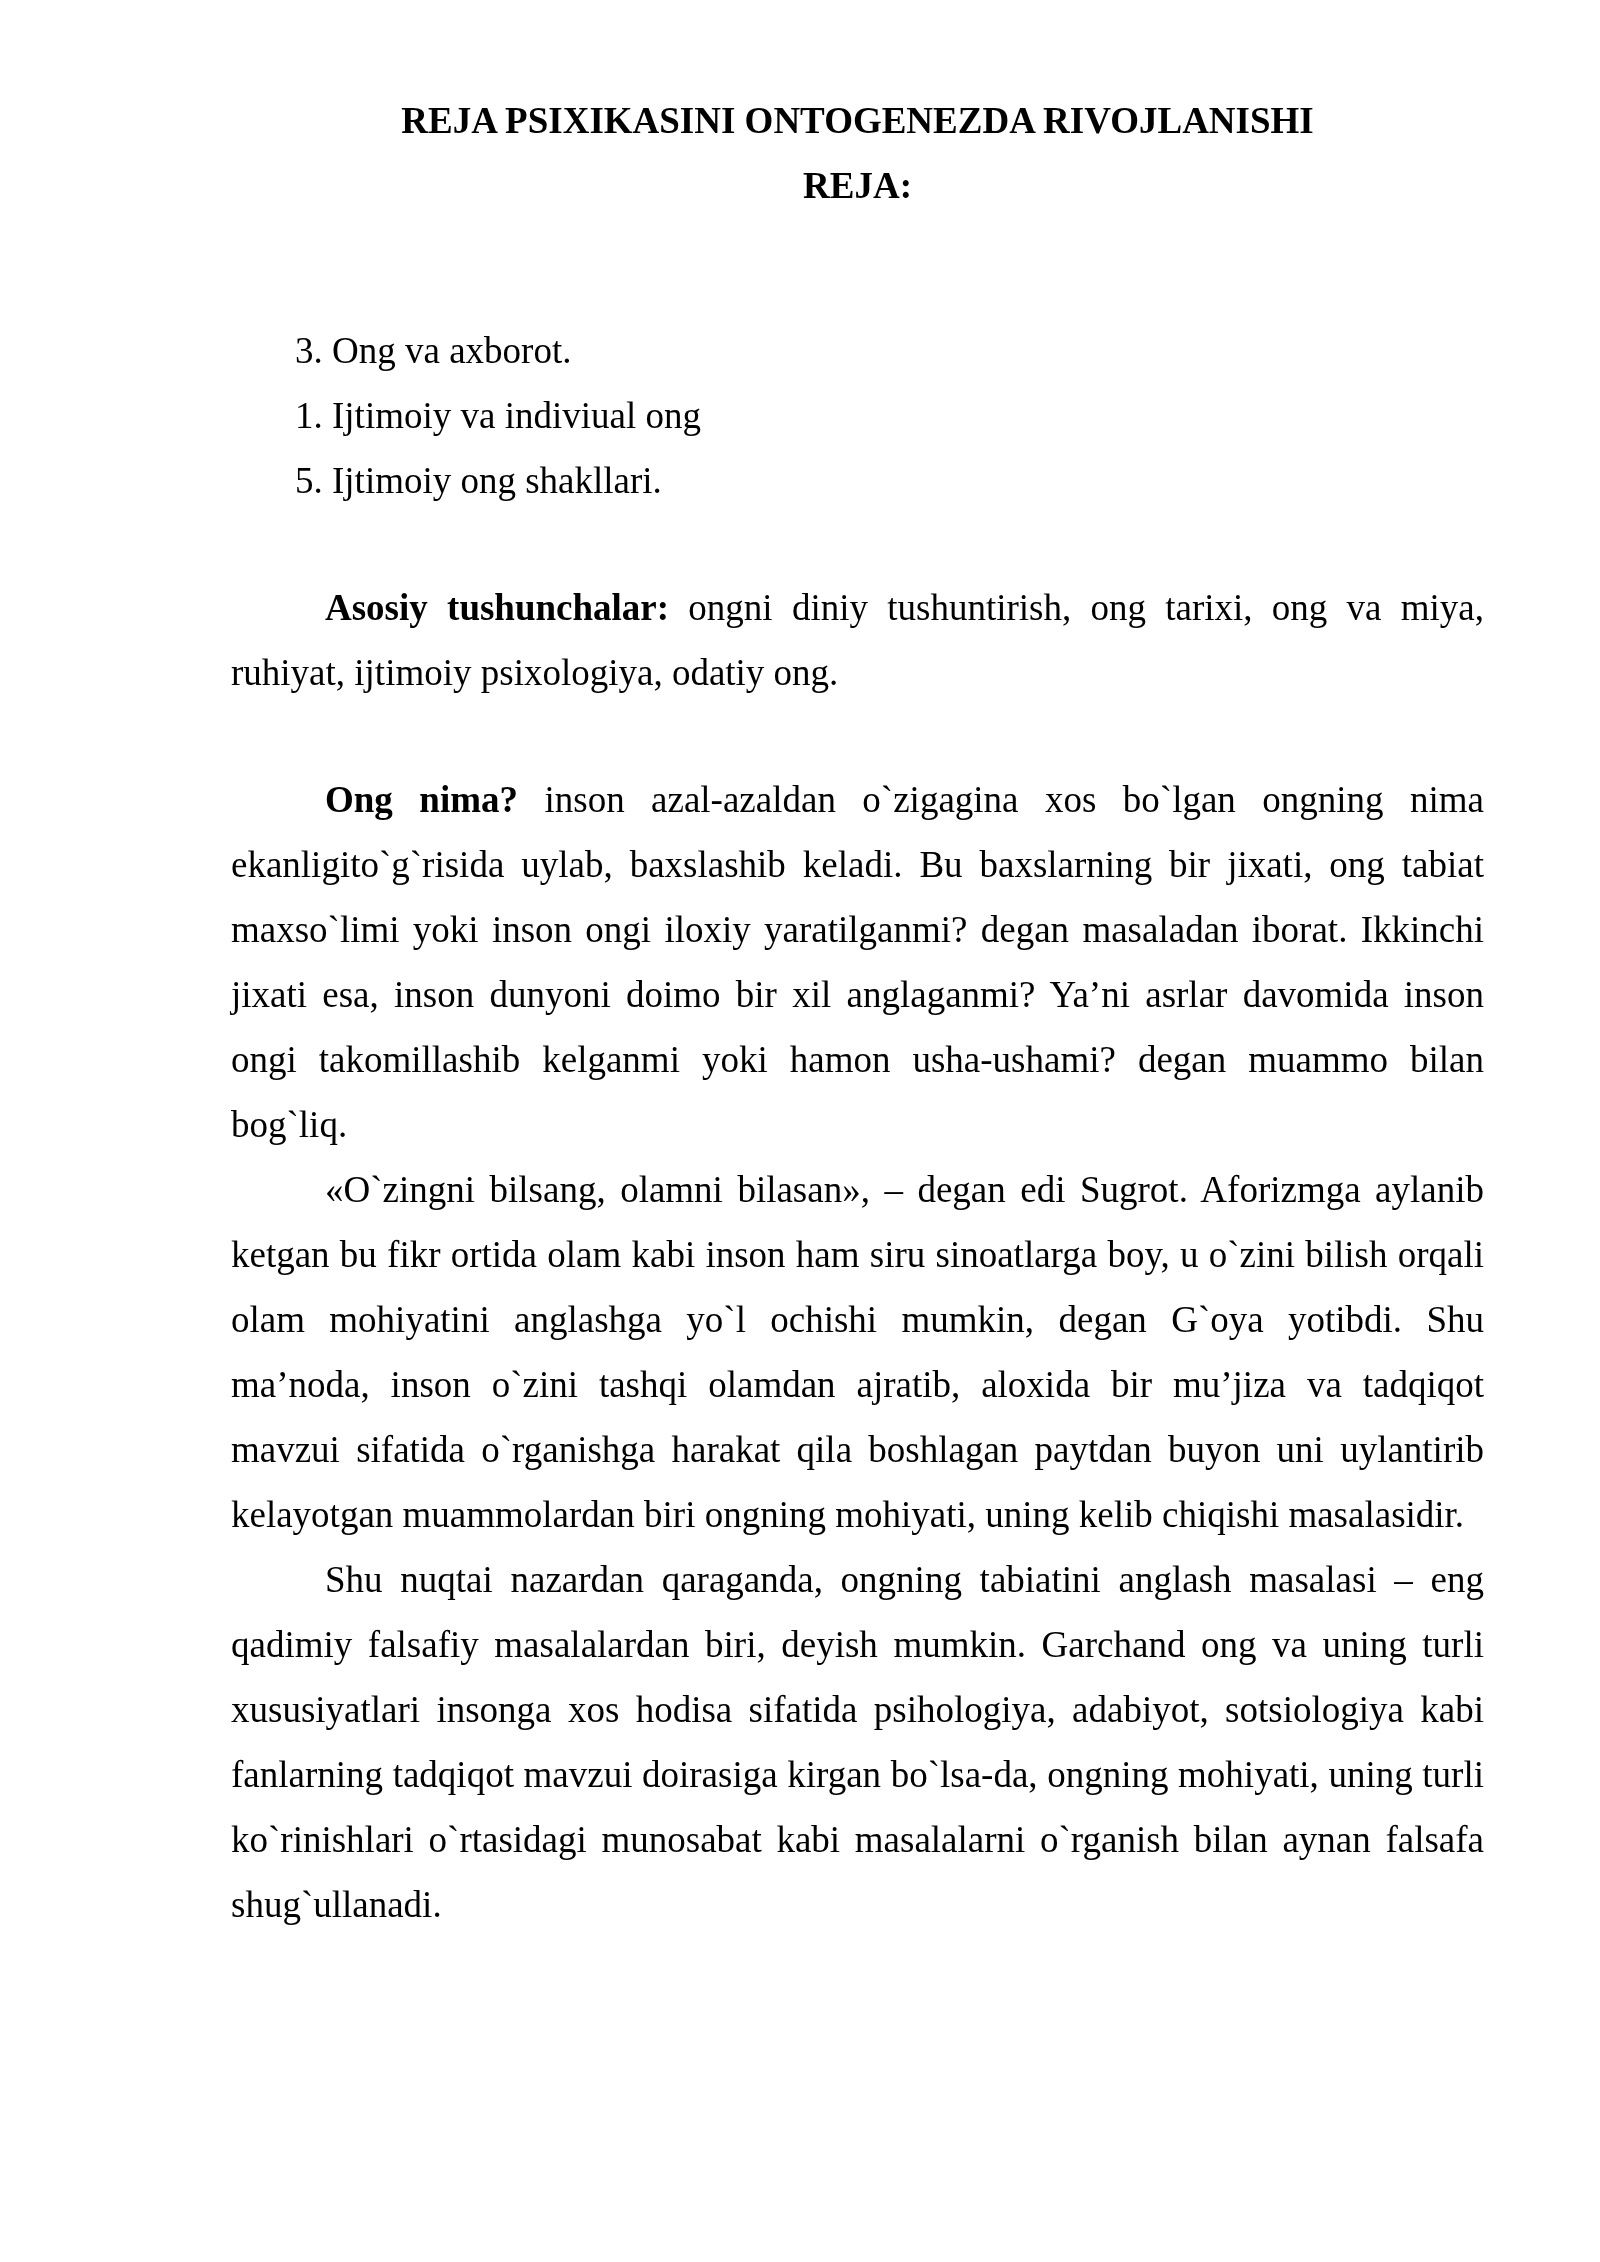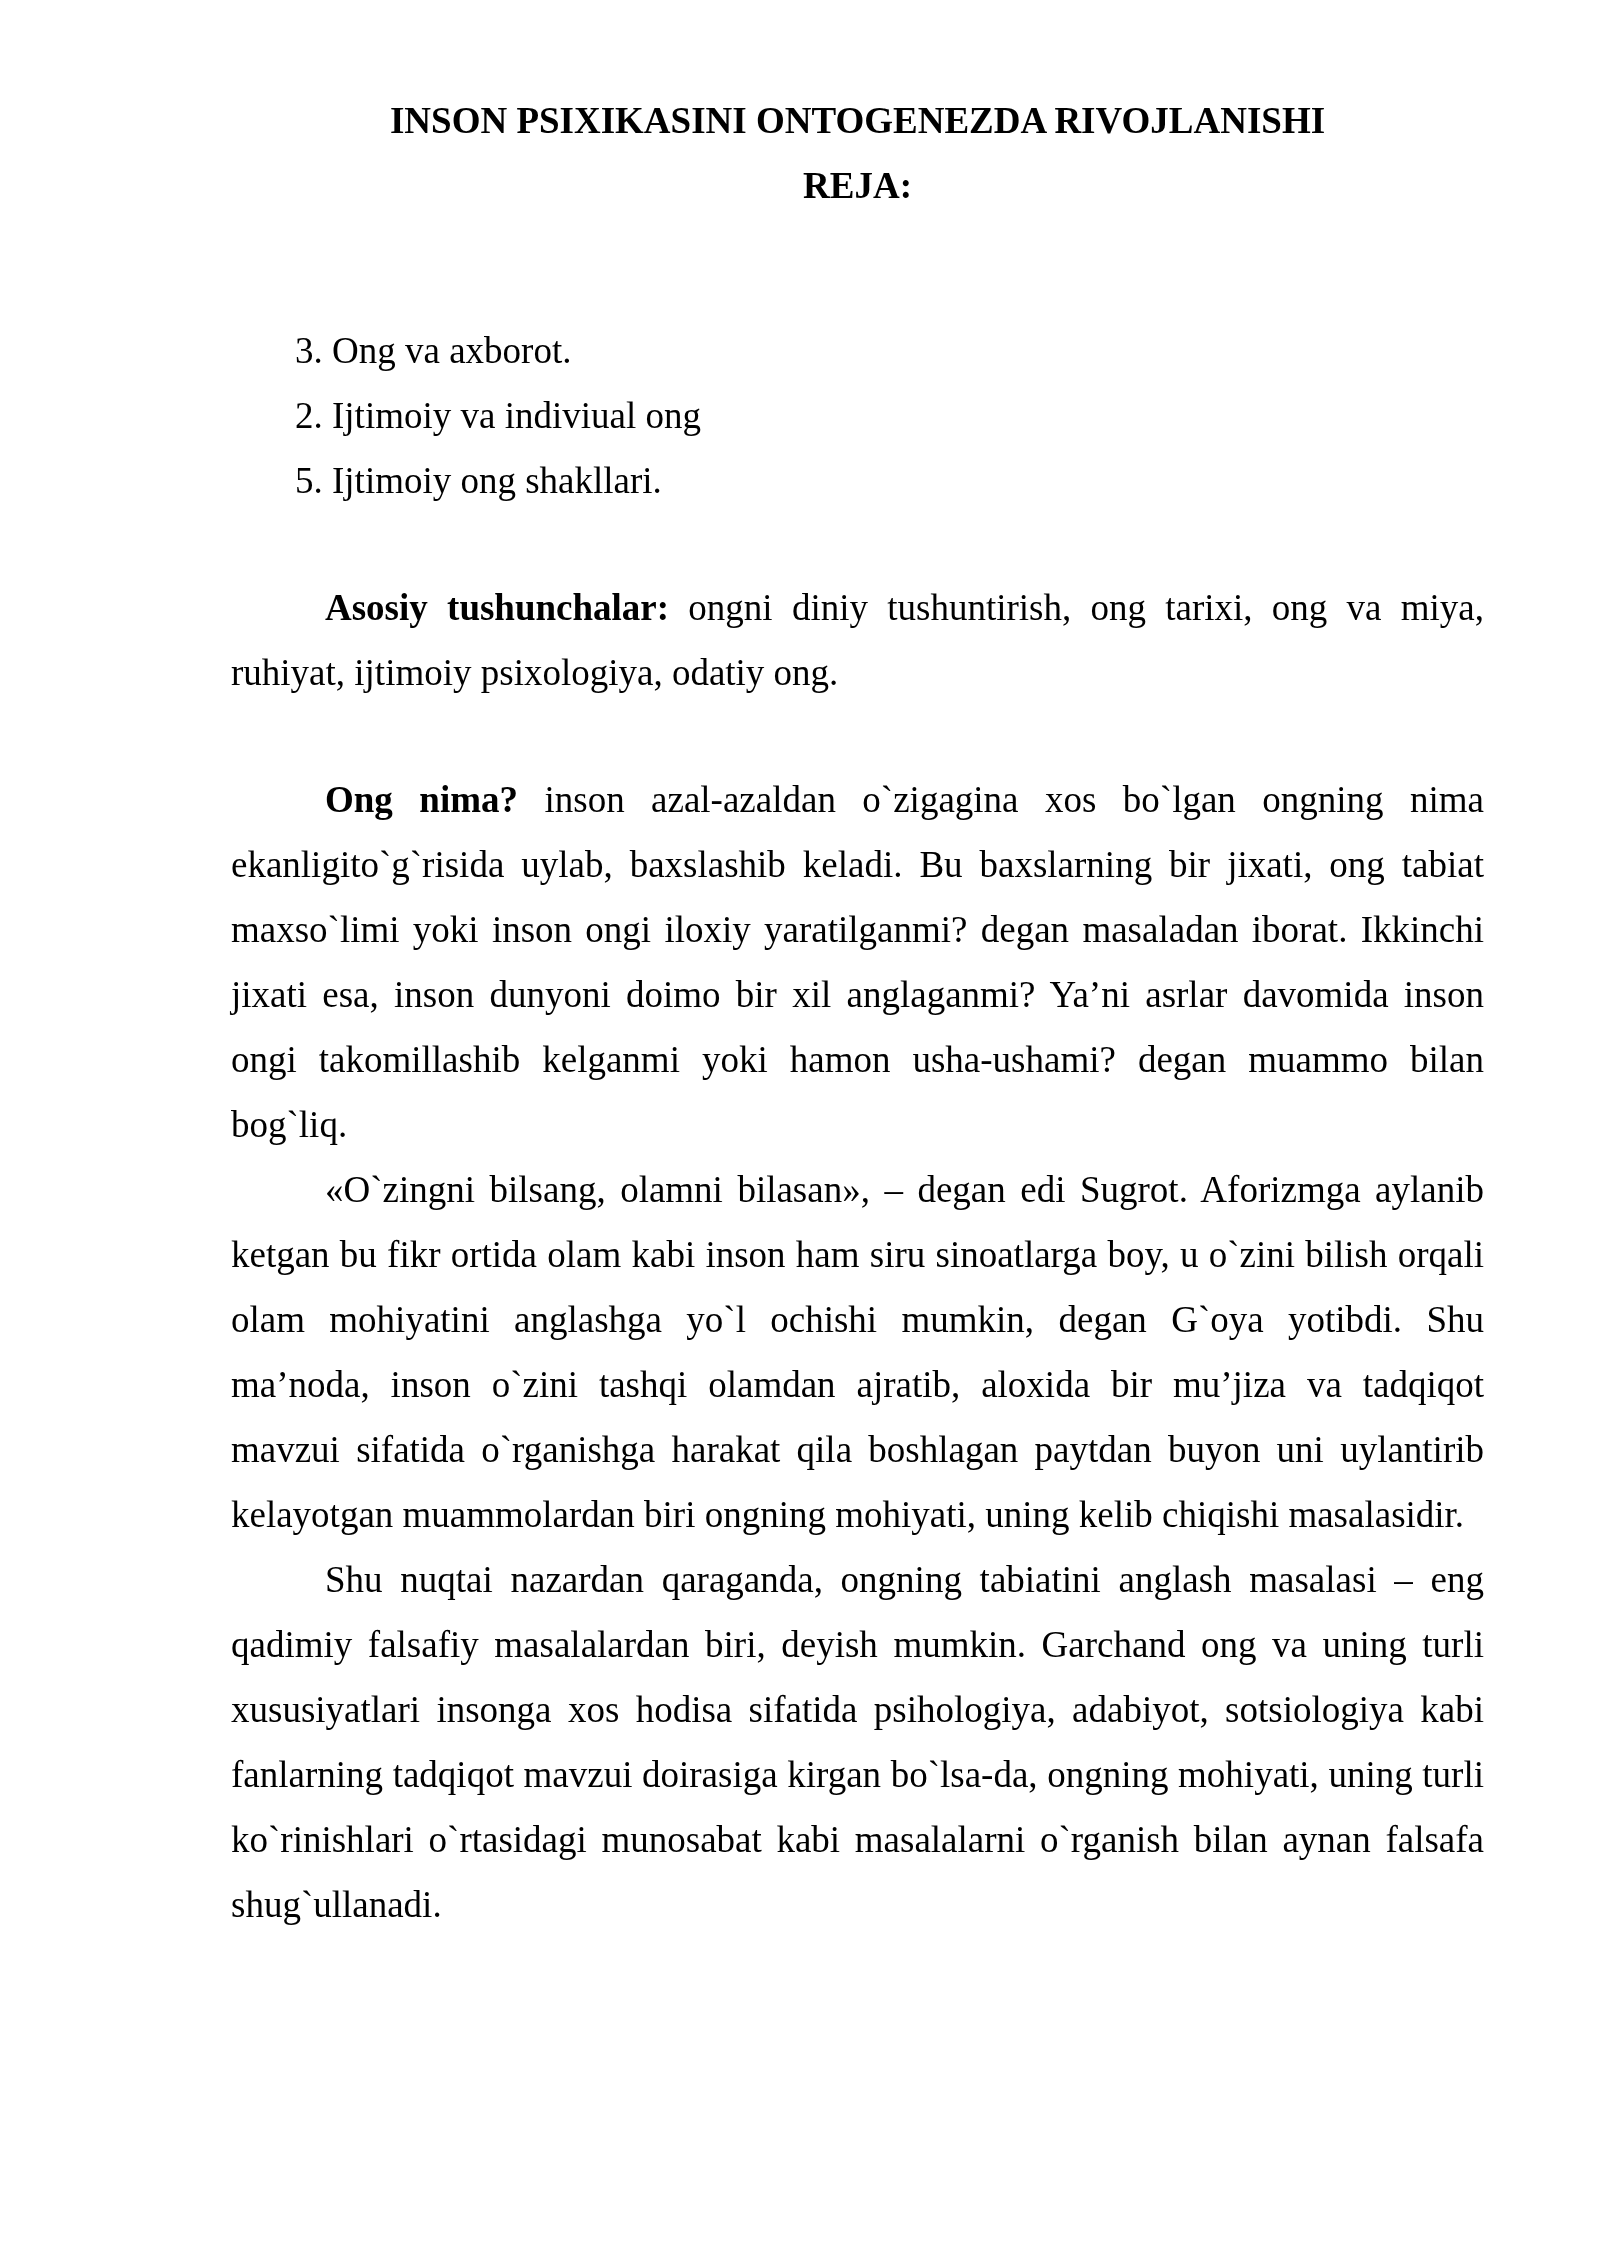--- a/index.html
+++ b/index.html
@@ -47,27 +47,27 @@
   }
   .lead {
     font-weight: bold;
   }
 </style>
 </head>
 <body>
 
 <div class="page">
 
-  <h1 class="doc-title">INSON PSIXIKASINI ONTOGENEZDA RIVOJLANISHI</h1>
+  <h1 class="doc-title">REJA PSIXIKASINI ONTOGENEZDA RIVOJLANISHI</h1>
 
   <h2 class="doc-subtitle">REJA:</h2>
 
   <div class="plan">
     <div class="plan-item">3. Ong va axborot.</div>
-    <div class="plan-item">2. Ijtimoiy va indiviual ong</div>
+    <div class="plan-item">1. Ijtimoiy va indiviual ong</div>
     <div class="plan-item">5. Ijtimoiy ong shakllari.</div>
   </div>
 
   <p class="para gap-after"><span class="lead">Asosiy tushunchalar:</span><span> ongni diniy tushuntirish, ong tarixi, ong va miya, ruhiyat, ijtimoiy psixologiya, odatiy ong.</span></p>
 
   <p class="para"><span class="lead">Ong nima?</span><span> inson azal-azaldan o`zigagina xos bo`lgan ongning nima ekanligito`g`risida uylab, baxslashib keladi. Bu baxslarning bir jixati, ong tabiat maxso`limi yoki inson ongi iloxiy yaratilganmi? degan masaladan iborat. Ikkinchi jixati esa, inson dunyoni doimo bir xil anglaganmi? Ya’ni asrlar davomida inson ongi takomillashib kelganmi yoki hamon usha-ushami? degan muammo bilan bog`liq.</span></p>
 
   <p class="para"><span class="lead"></span><span>«O`zingni bilsang, olamni bilasan», – degan edi Sugrot. Aforizmga aylanib ketgan bu fikr ortida olam kabi inson ham siru sinoatlarga boy, u o`zini bilish orqali olam mohiyatini anglashga yo`l ochishi mumkin, degan G`oya yotibdi. Shu ma’noda, inson o`zini tashqi olamdan ajratib, aloxida bir mu’jiza va tadqiqot mavzui sifatida o`rganishga harakat qila boshlagan paytdan buyon uni uylantirib kelayotgan muammolardan biri ongning mohiyati, uning kelib chiqishi masalasidir.</span></p>
 
   <p class="para"><span class="lead"></span><span>Shu nuqtai nazardan qaraganda, ongning tabiatini anglash masalasi – eng qadimiy falsafiy masalalardan biri, deyish mumkin. Garchand ong va uning turli xususiyatlari insonga xos hodisa sifatida psihologiya, adabiyot, sotsiologiya kabi fanlarning tadqiqot mavzui doirasiga kirgan bo`lsa-da, ongning mohiyati, uning turli ko`rinishlari o`rtasidagi munosabat kabi masalalarni o`rganish bilan aynan falsafa shug`ullanadi.</span></p>

